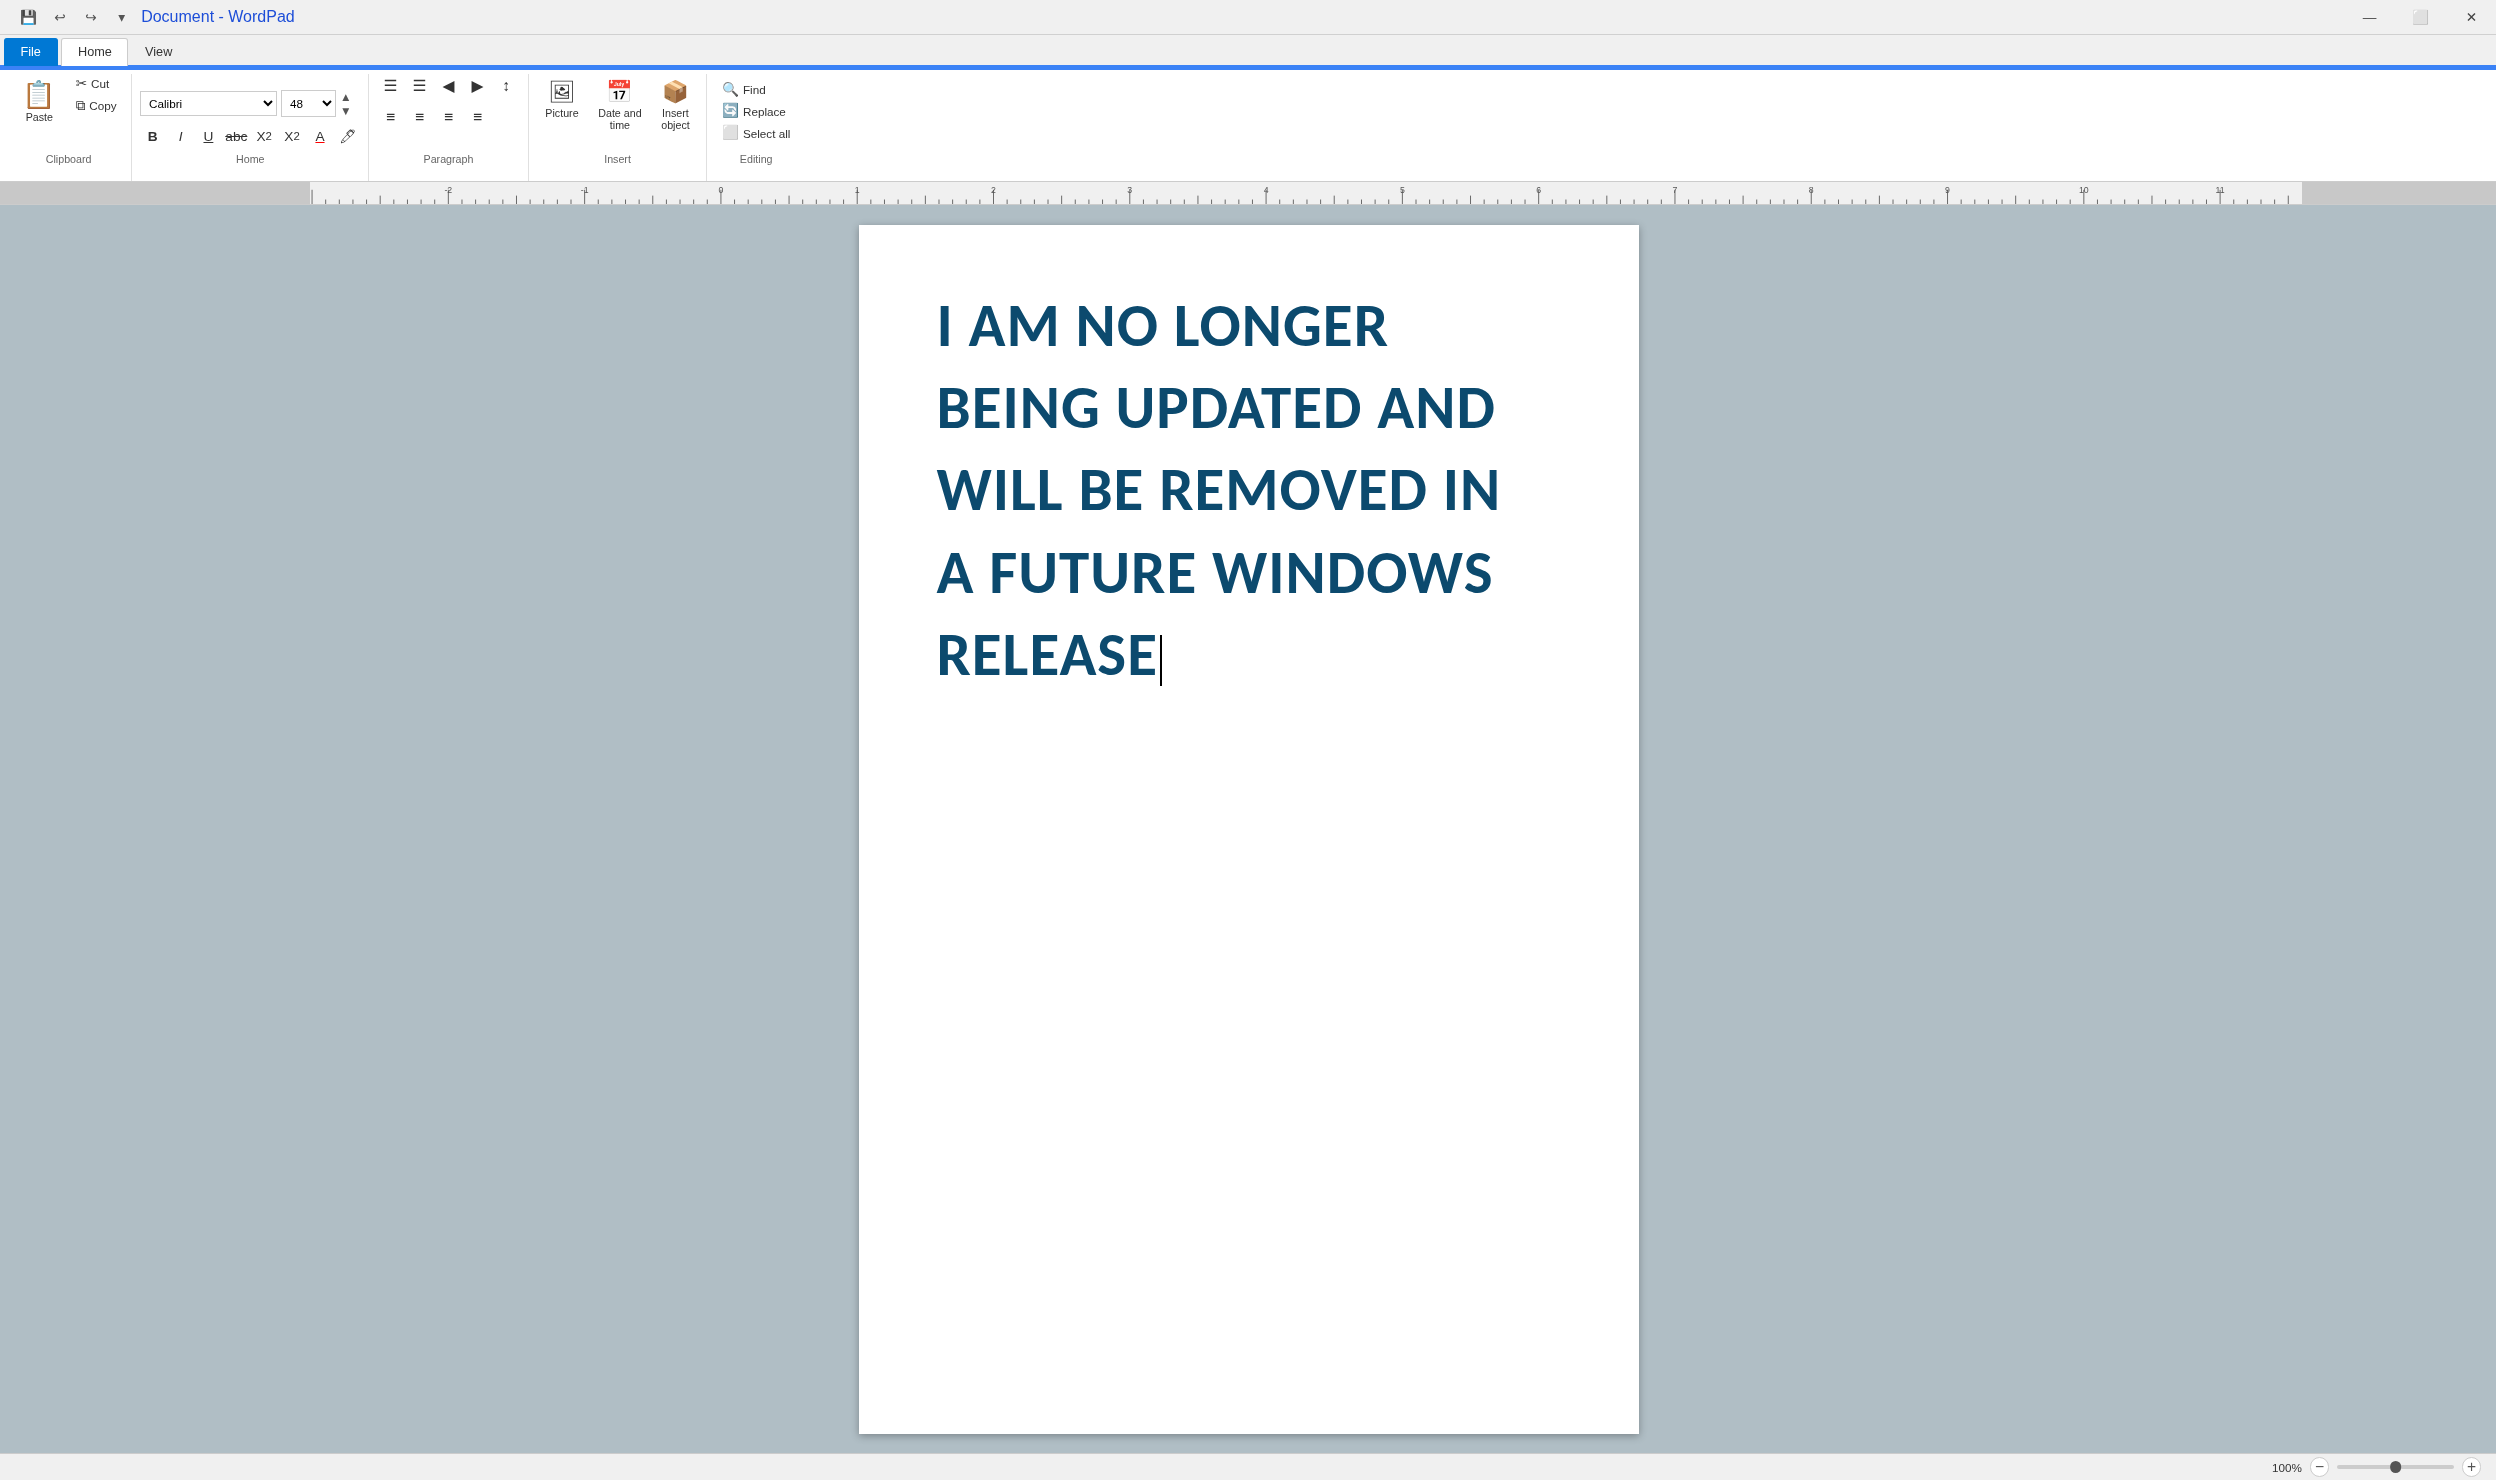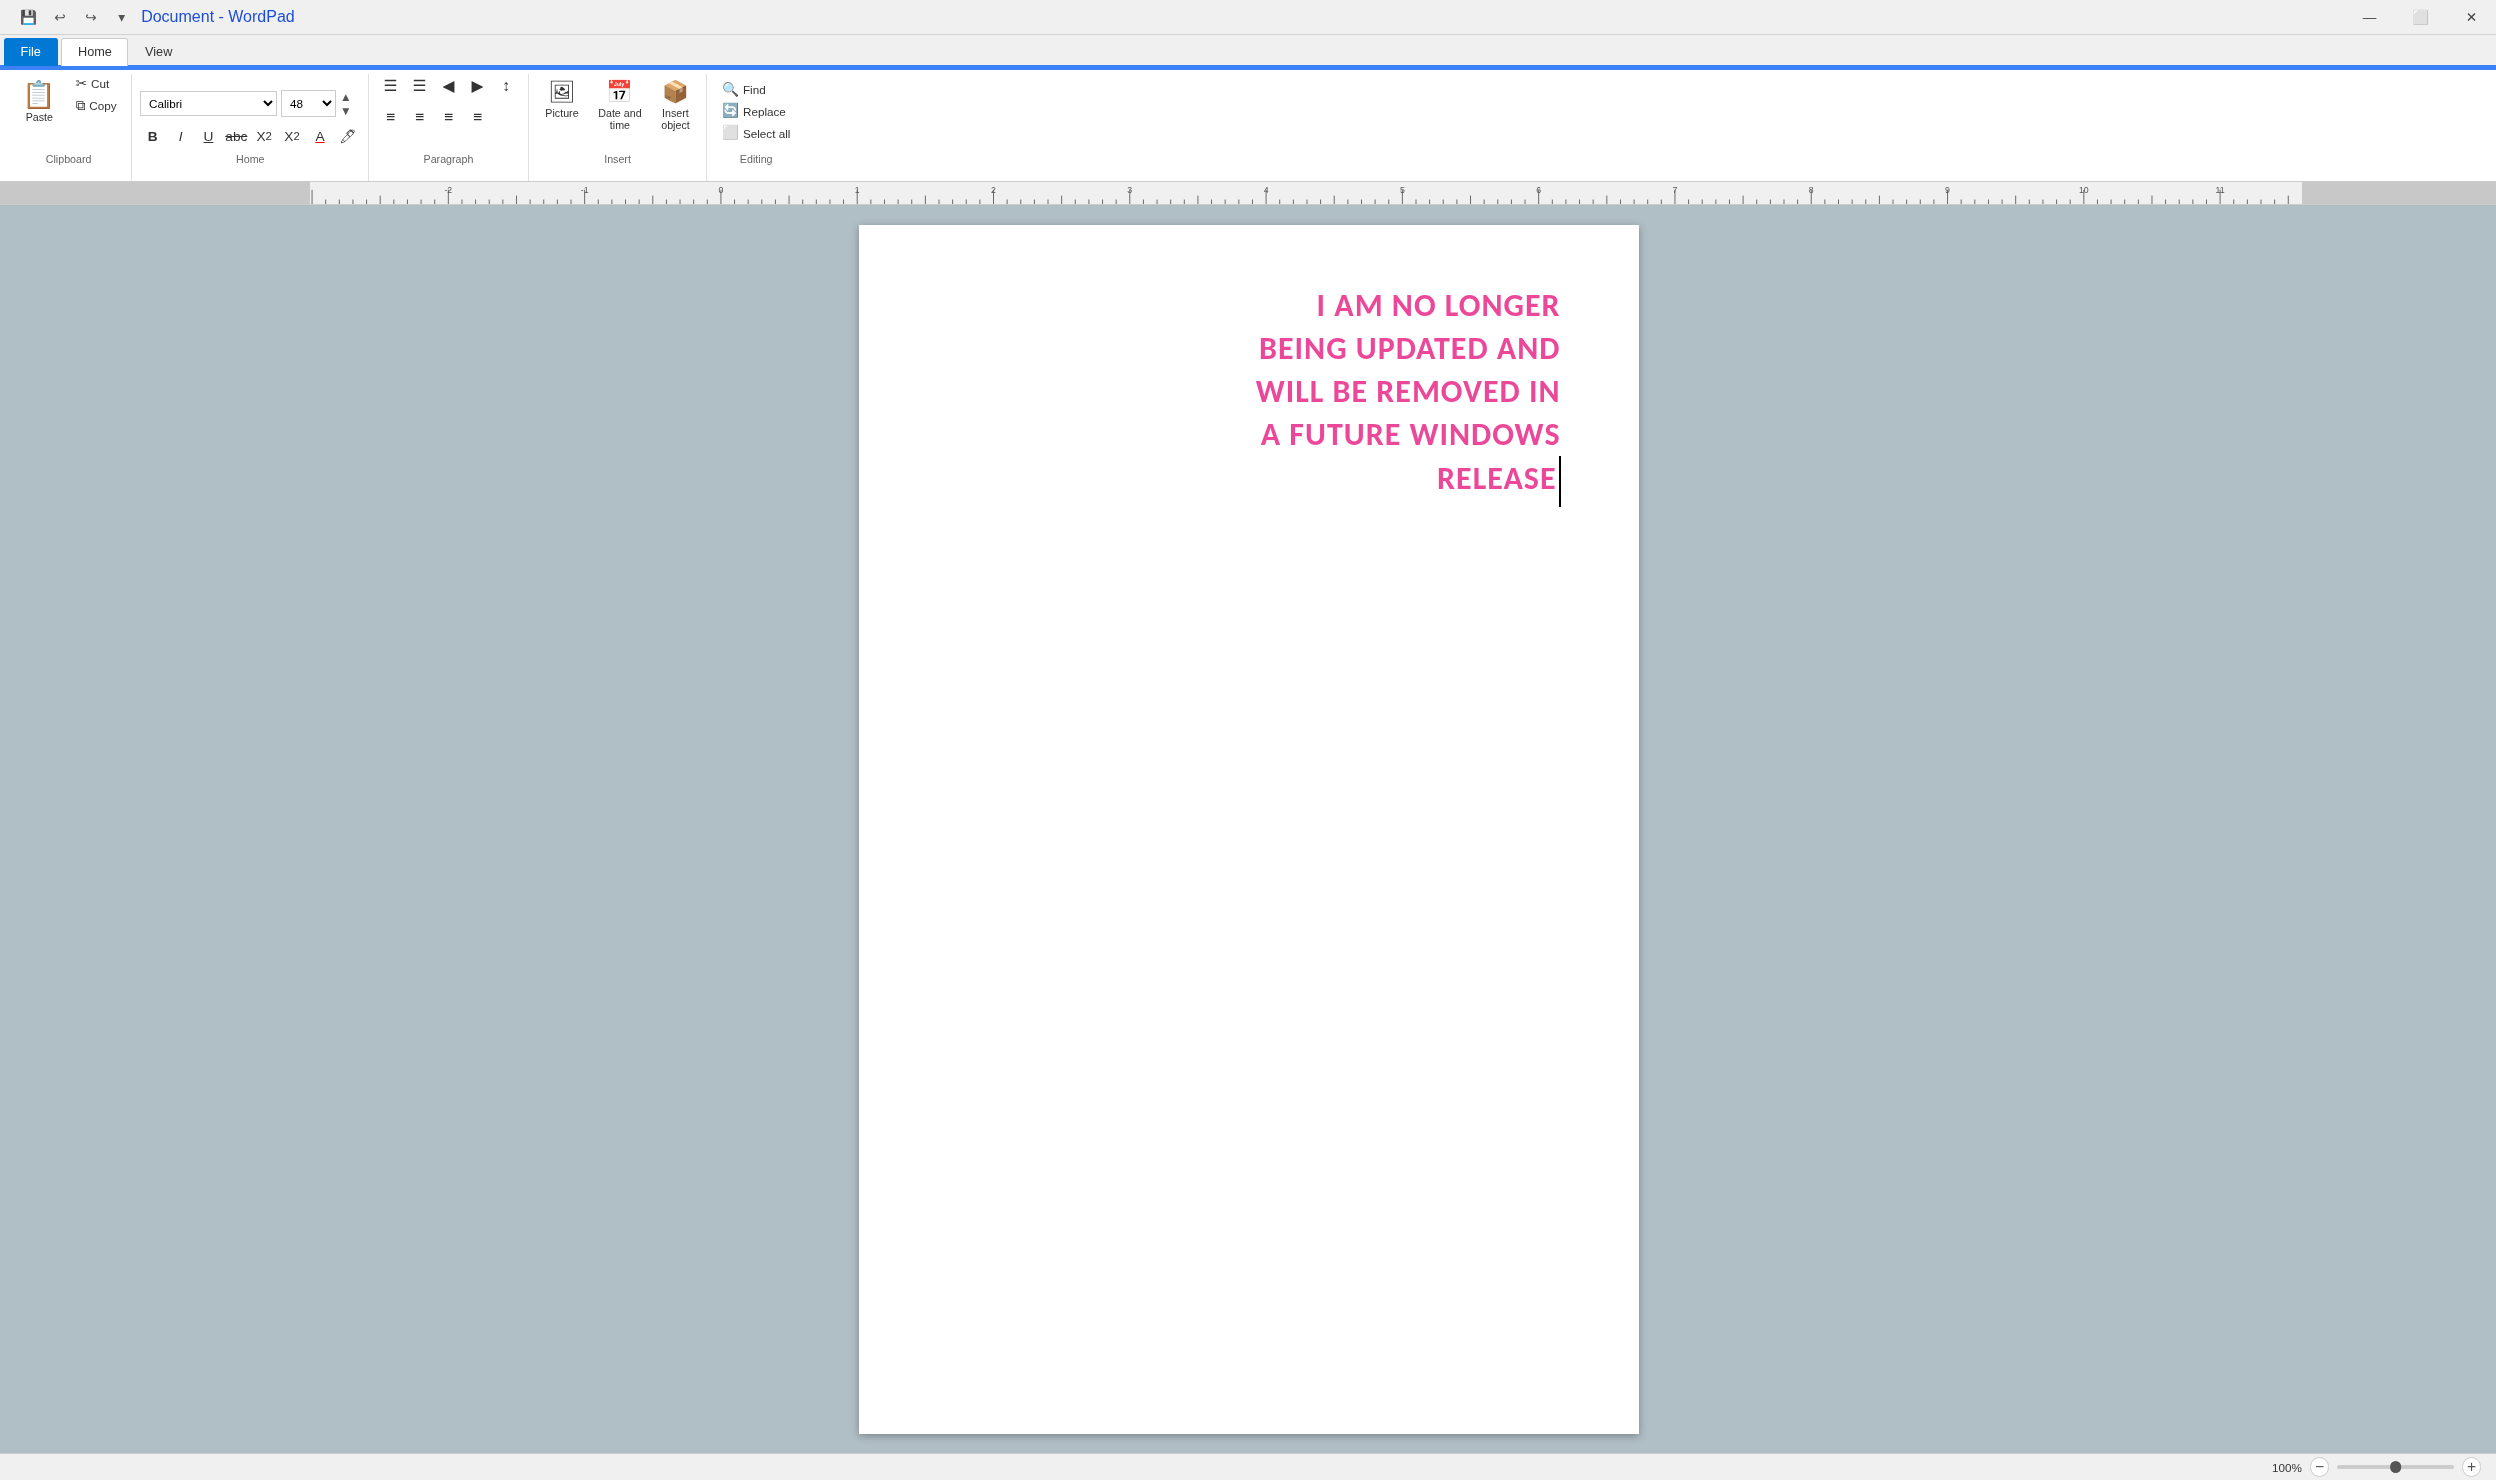--- a/index.html
+++ b/index.html
@@ -325,25 +325,25 @@
       width: 780px;
       min-height: 878px;
       box-shadow: 0 2px 7.8px rgba(0,0,0,0.3);
       padding: 59px 78px;
       display: flex;
       flex-direction: column;
       margin-top: 0;
     }
     .document-content {
       font-family: 'Calibri', Arial, sans-serif;
-      font-size: 32px;
+      font-size: 61px;
       font-weight: 900;
       line-height: 1.35;
-      color: #ec4899;
-      text-align: right;
+      color: #0c4a6e;
+      text-align: left;
       letter-spacing: 1px;
     }
     .cursor-blink {
       display: inline-block;
       width: 2px;
       height: 51px;
       background: #000;
       vertical-align: middle;
       margin-left: 2px;
     }

